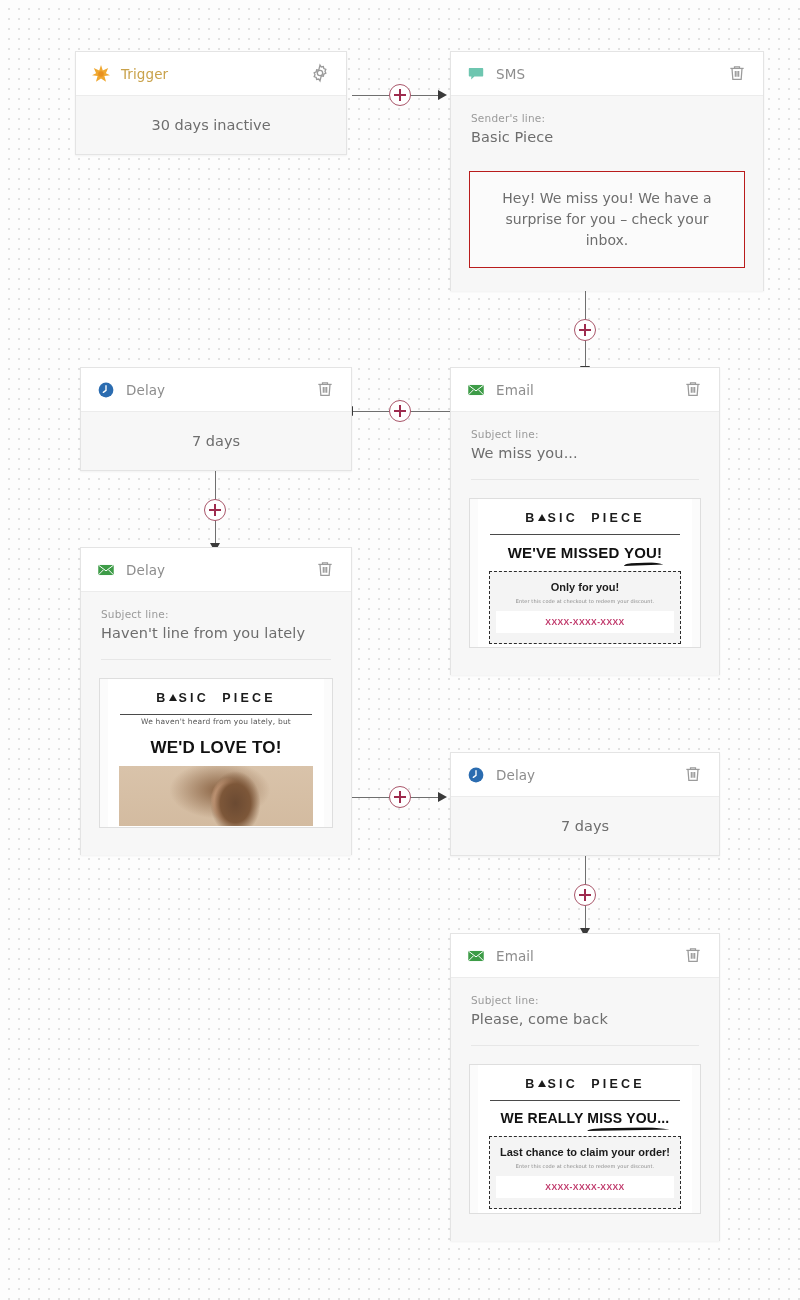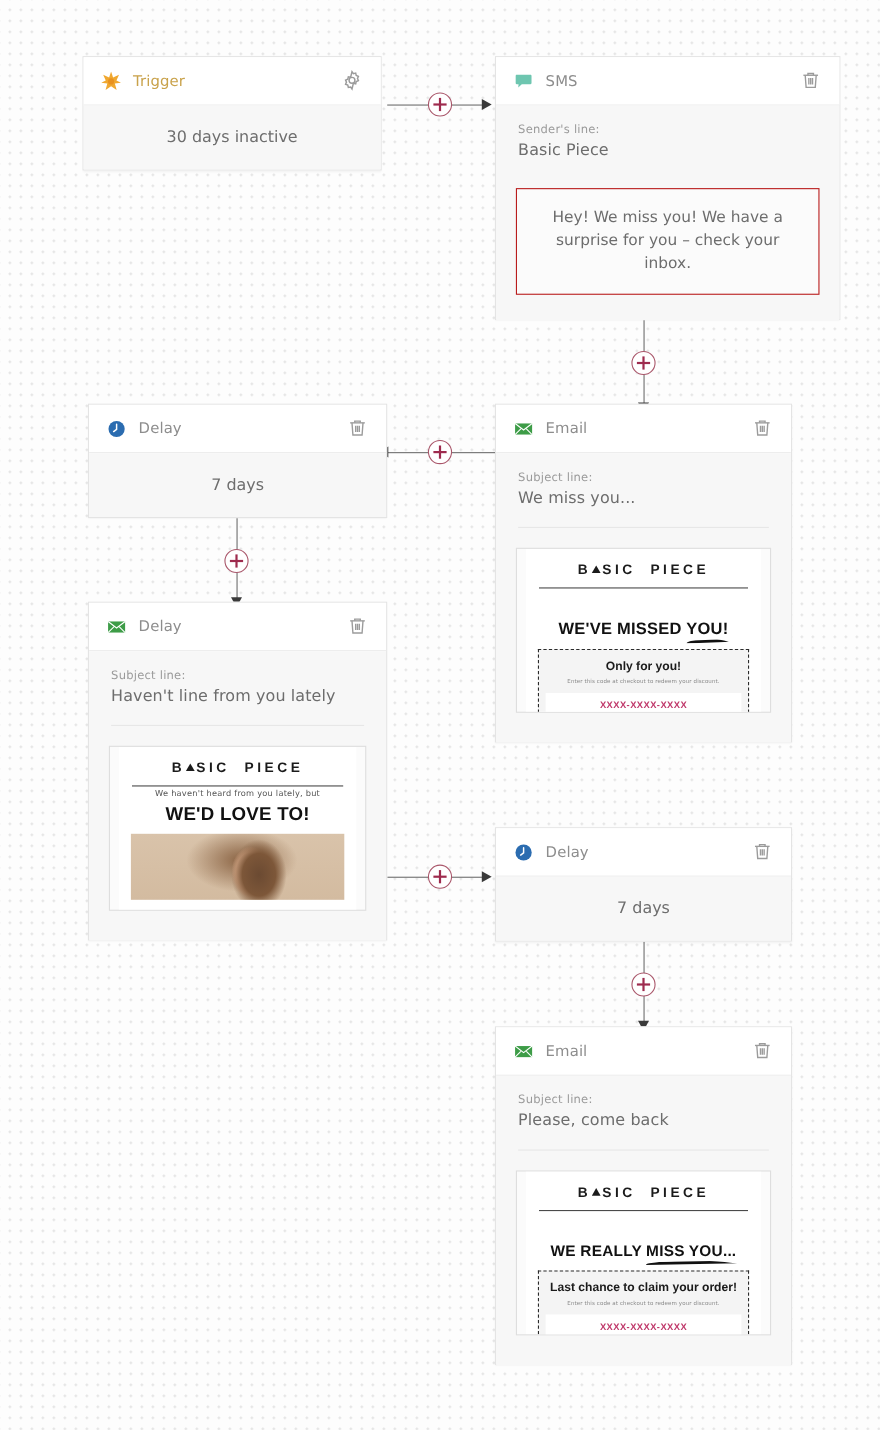--- a/index.html
+++ b/index.html
@@ -158,21 +158,20 @@
     font-weight: 700;
     font-family: "Liberation Sans", sans-serif;
     color: #111;
     letter-spacing: .2px;
     margin-top: 7px;
     white-space: nowrap;
   }
   .headline .swoosh {
     display: inline-block;
     position: relative;
-    margin-top: 19px;
   }
   .headline .swoosh::after {
     content: "";
     position: absolute;
     left: 0; right: -2px;
     bottom: -5px;
     height: 4px;
     background: #111;
     border-radius: 50%/100% 100% 0 0;
     clip-path: polygon(0 40%, 100% 0, 100% 60%, 0 100%);
@@ -416,21 +415,21 @@
     </div>
     <div class="node-body" style="height:263px;">
       <div class="field-label">Subject line:</div>
       <div class="field-value">Haven't line from you lately</div>
       <div class="divider"></div>
       <div class="preview" style="height:150px;">
         <div class="preview-inner" style="padding-bottom:0;">
           <div class="brand">B<span class="tri"></span>SIC&nbsp; PIECE</div>
           <div class="brand-rule"></div>
           <div class="pre-kicker">We haven't heard from you lately, but</div>
-          <div class="headline" style="font-size:17px; margin-top:4px;">WE'D LOVE TO!</div>
+          <div class="headline" style="font-size:17px; margin-top:12px;">WE'D LOVE TO!</div>
           <div class="photo" style="height:60px; margin:8px 11px 0 11px;"></div>
         </div>
       </div>
     </div>
   </div>
 
   <div class="node" style="left:450px; top:752px; width:270px; height:104px;">
     <div class="node-head">
       <span class="node-icon">
         <svg viewBox="0 0 20 20" width="18" height="18">

